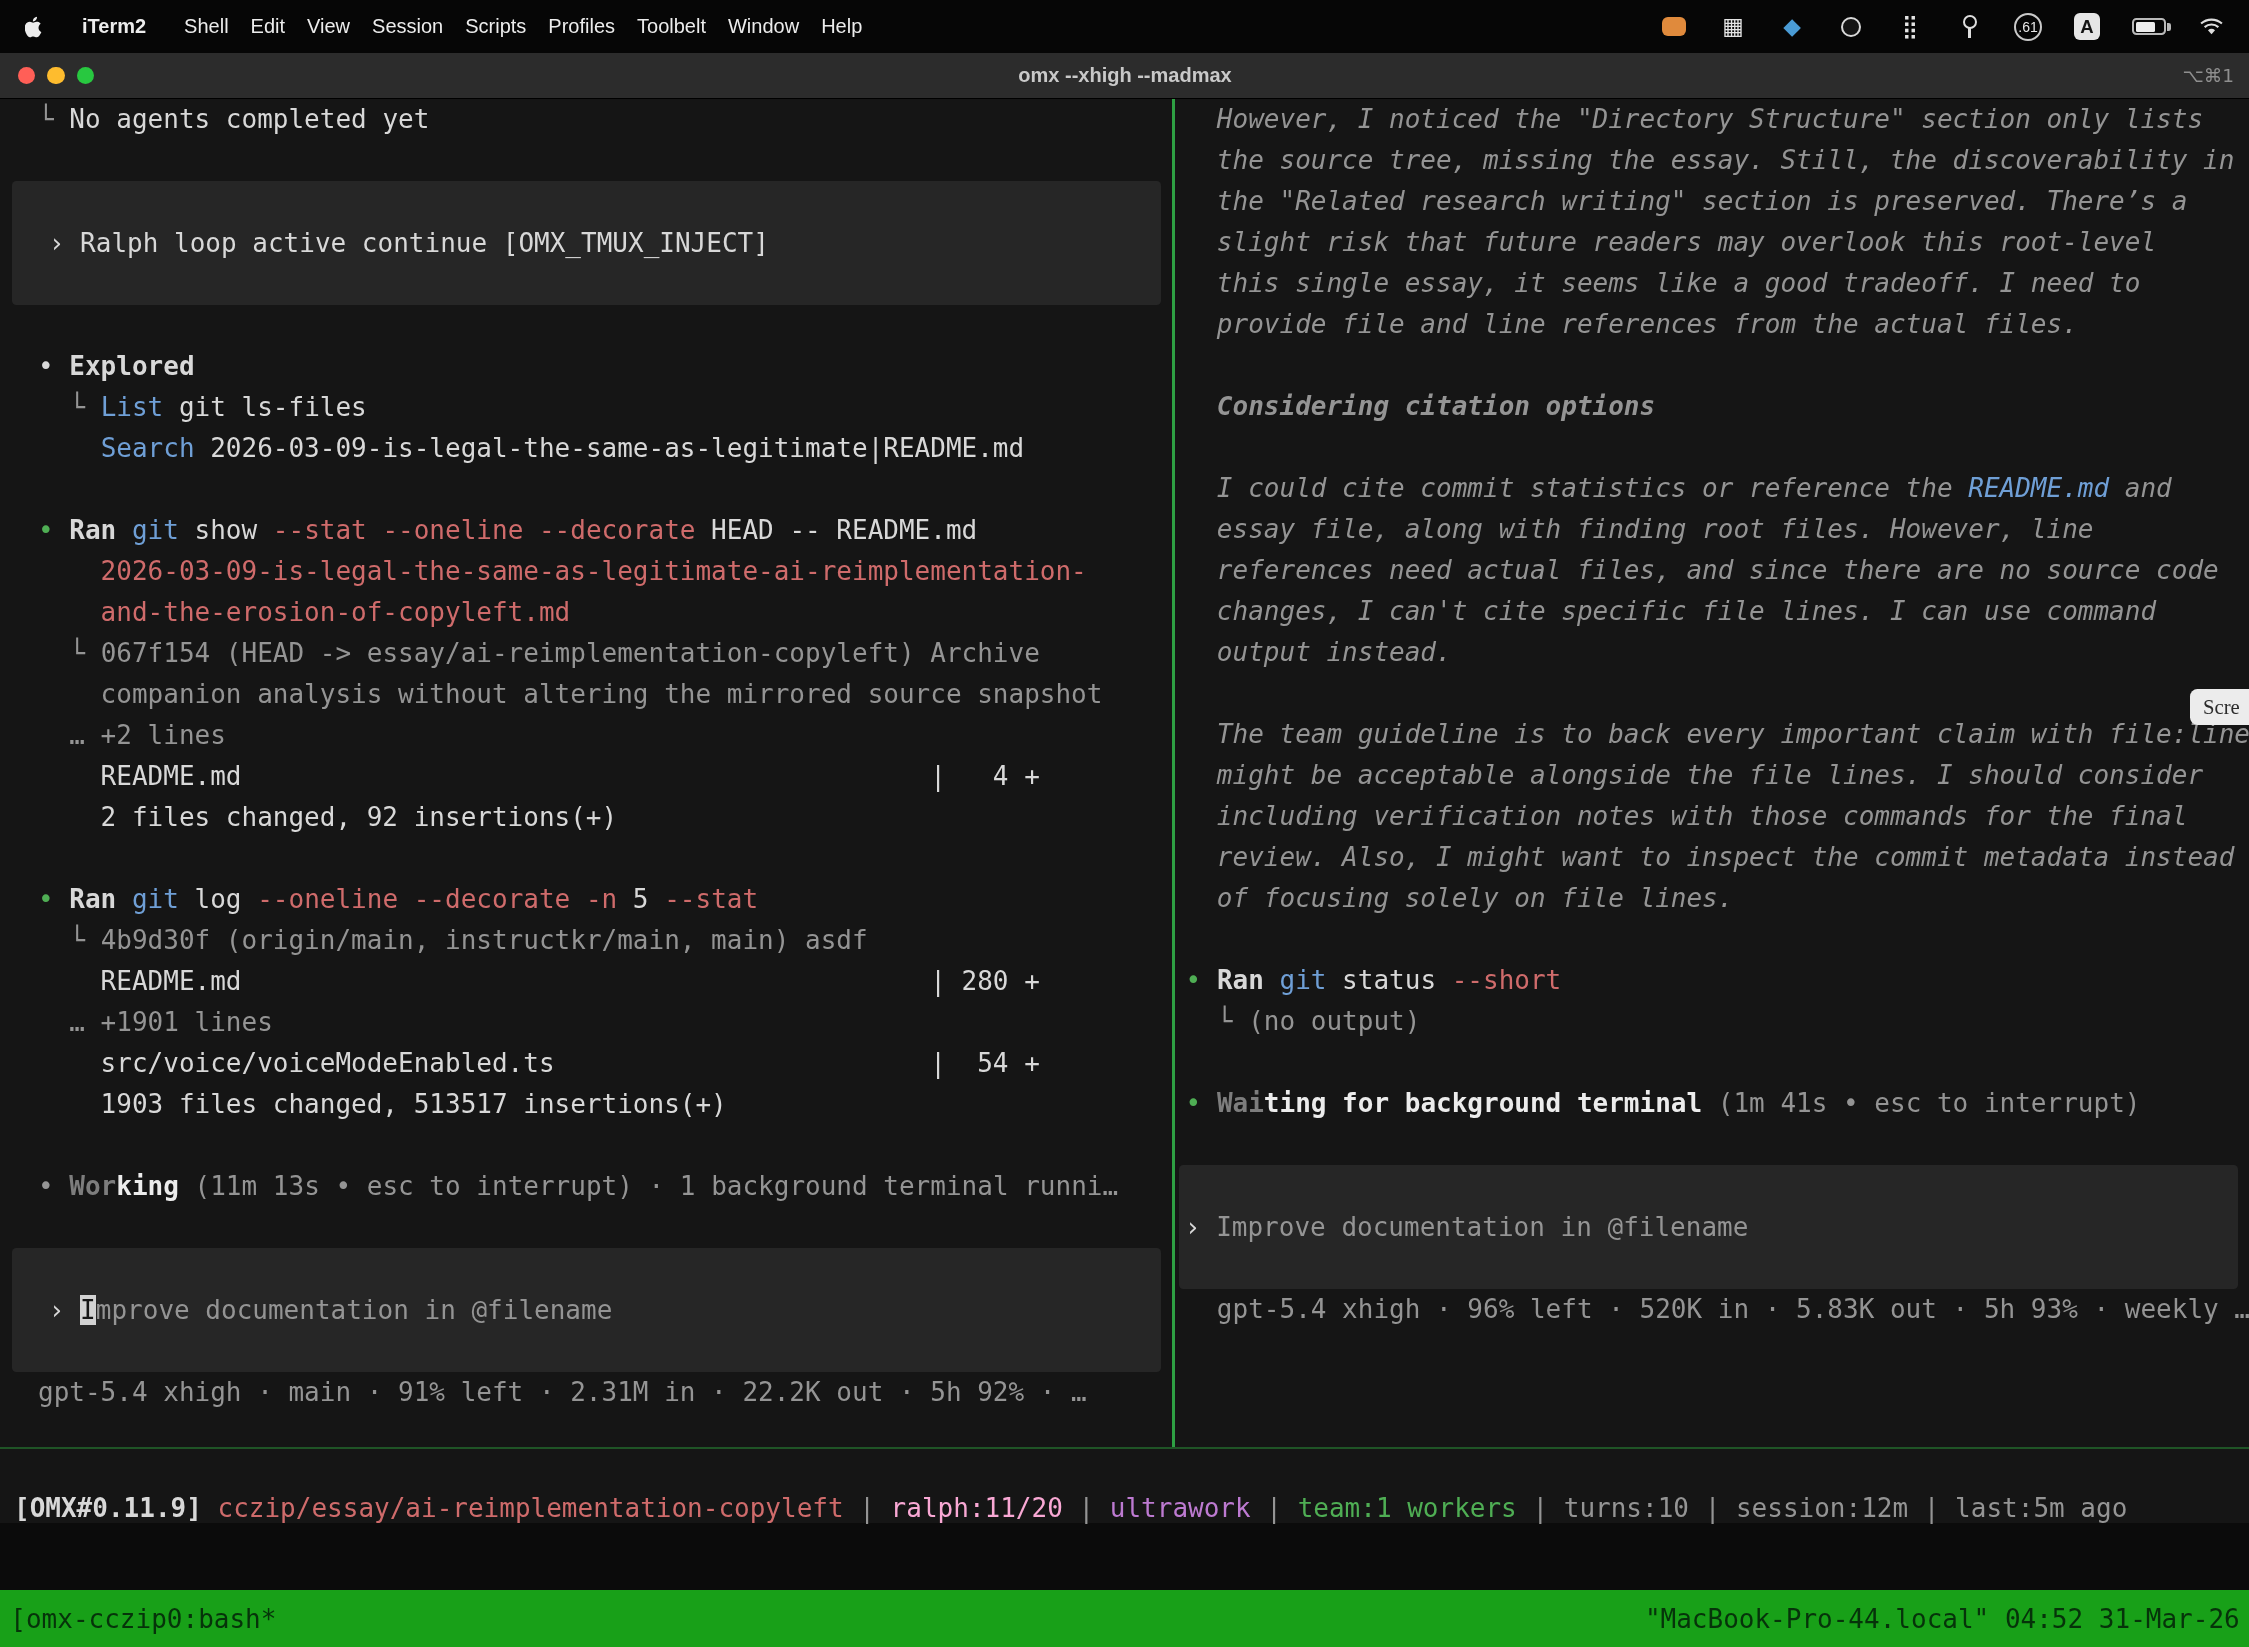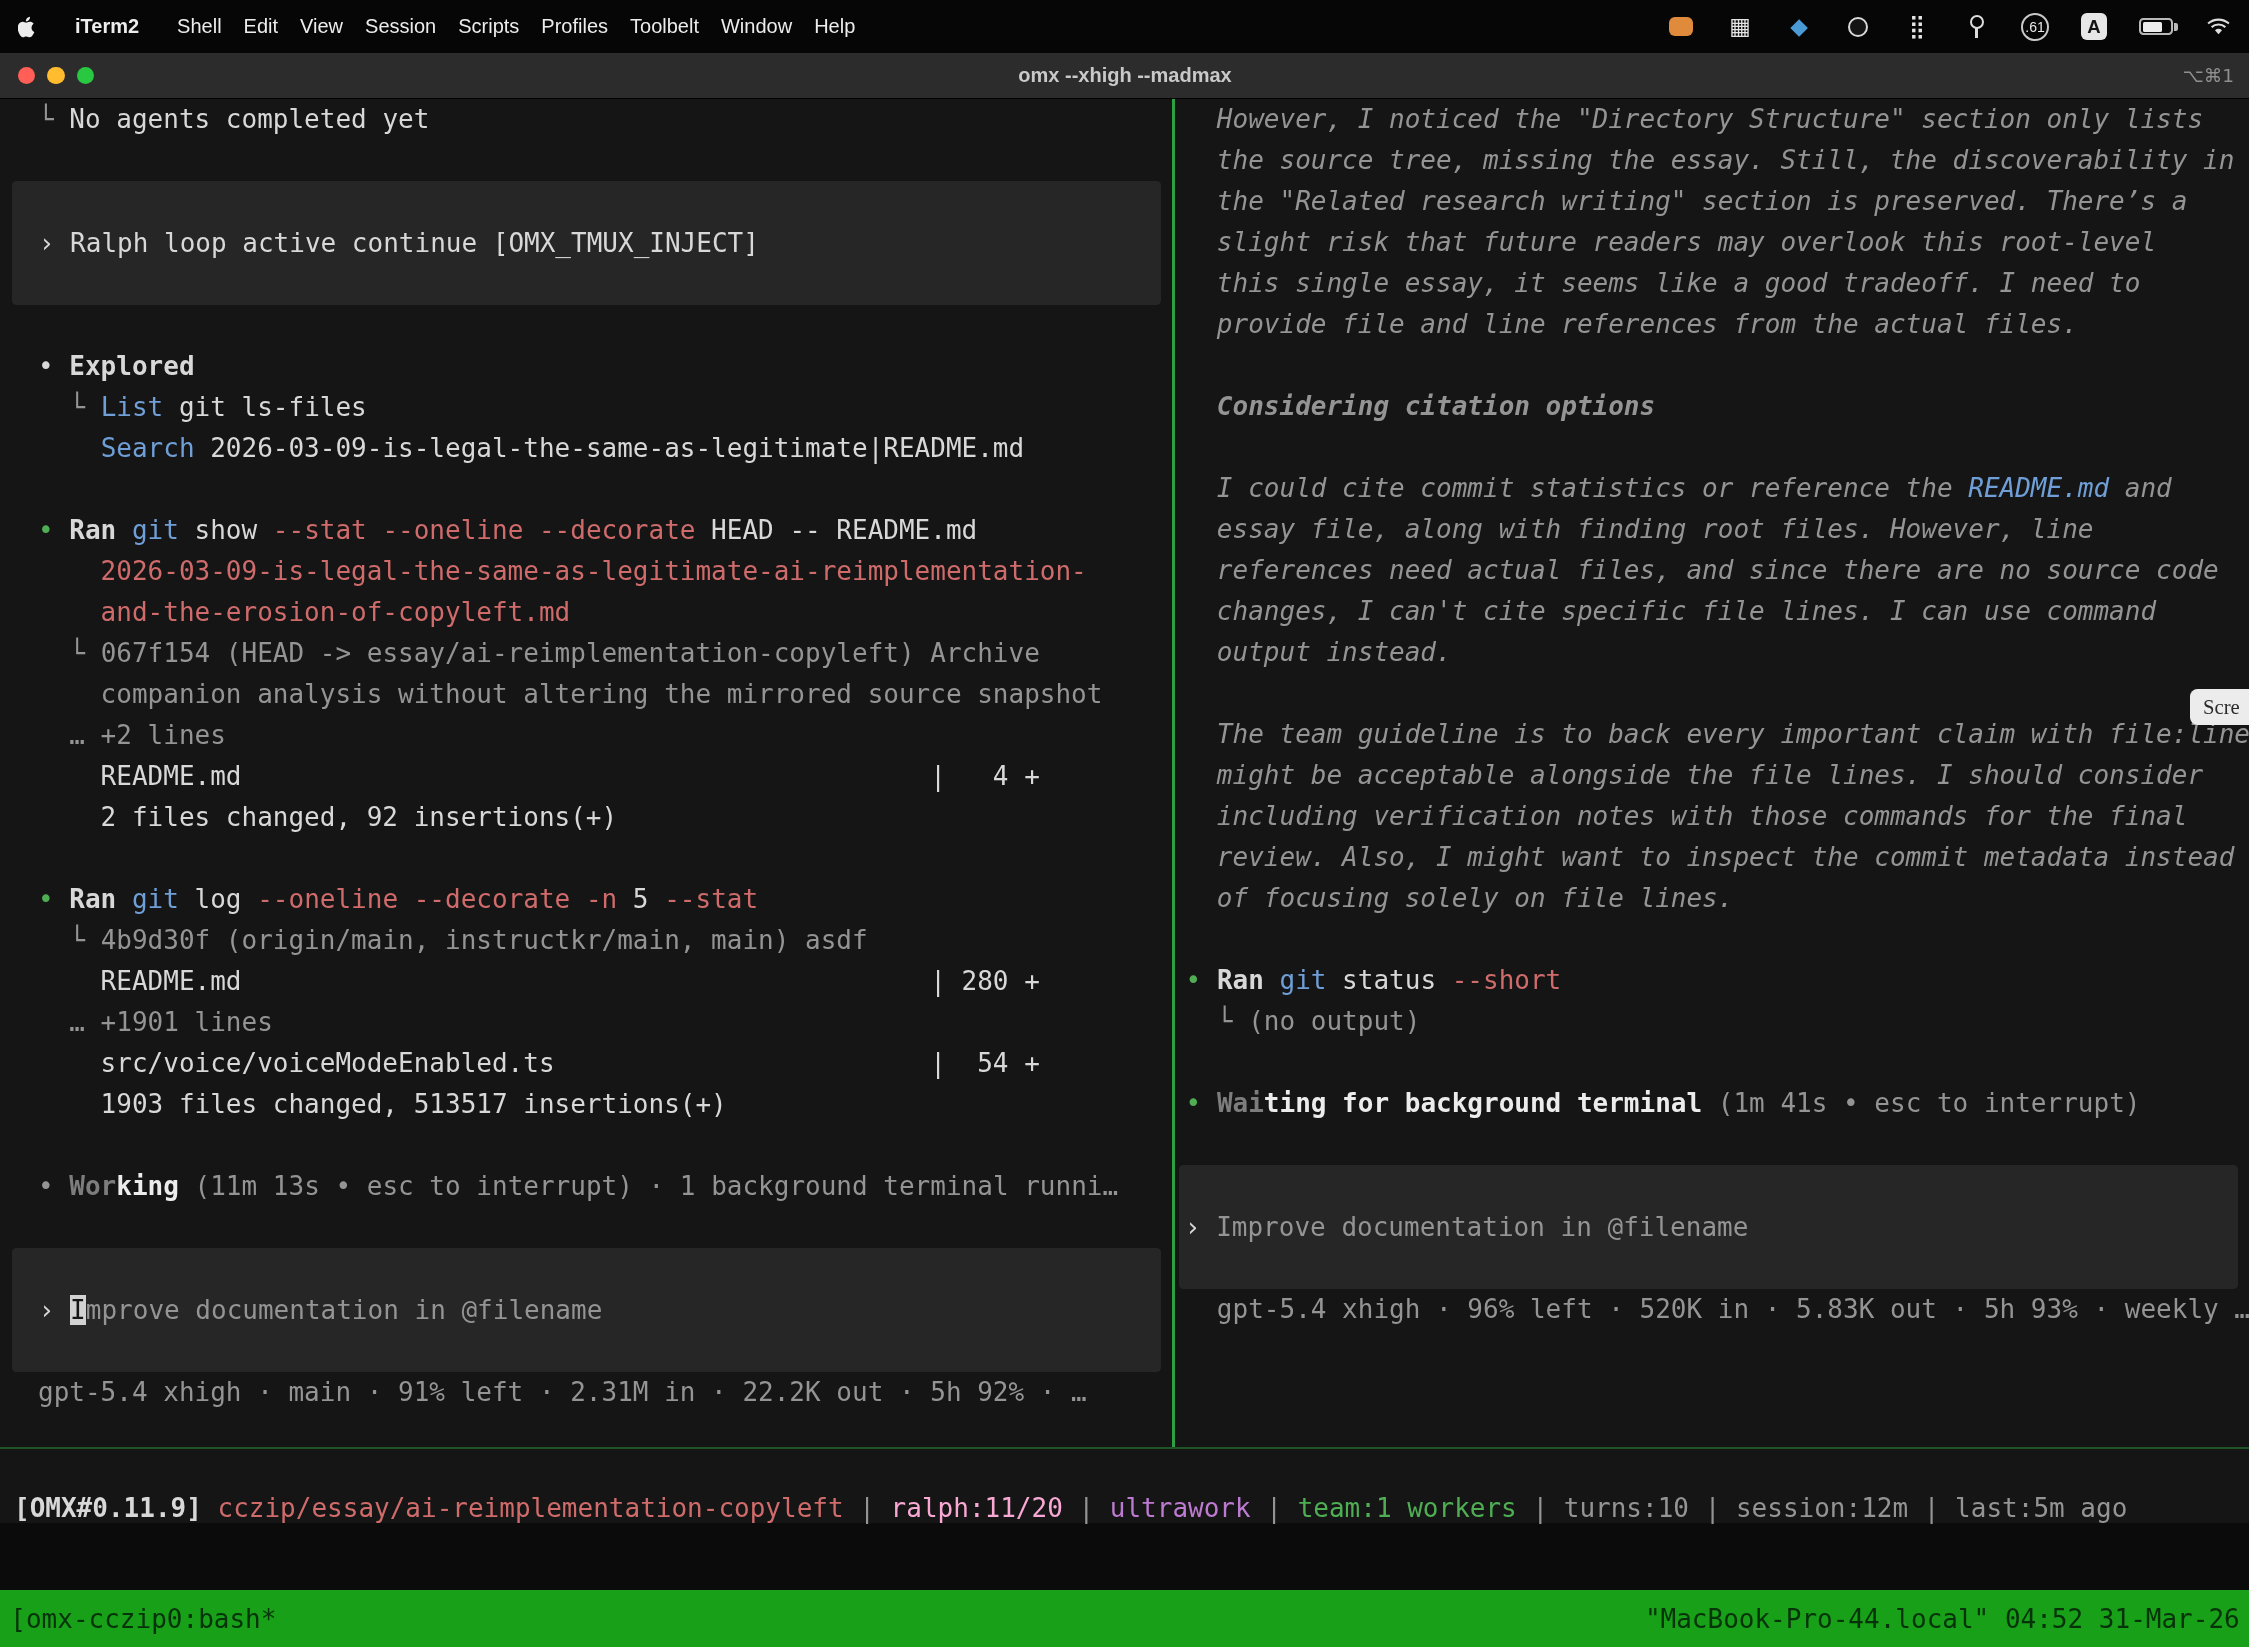--- a/index.html
+++ b/index.html
@@ -2,21 +2,21 @@
 <html style="font-size:11.8px"><head>
 <meta charset="utf-8">
 <style>
   *{box-sizing:border-box;margin:0;padding:0}
   html,body{background:#000}
   .screen{position:relative;width:2250px;height:1648px;background:#151515;overflow:hidden;
           font-family:"DejaVu Sans Mono",monospace}
 
   
   .menubar{height:53px;background:#060606;display:flex;align-items:center;
-           padding:0 18px;font-family:"Liberation Sans",sans-serif;
+           padding:0 25px;font-family:"Liberation Sans",sans-serif;
            font-size:20px;color:#ececec}
   .mb-left{display:flex;align-items:center;gap:38px}
   .apple-logo{display:inline-flex;align-items:center}
   .mb-item{white-space:nowrap}
   .mb-item.app{font-weight:bold}
   .mb-right{margin-left:auto;display:flex;align-items:center;gap:31px}
   .mb-ic{display:inline-flex;align-items:center;justify-content:center;min-width:28px;height:35px}
   .ic-rec{width:23.6px;height:18.5px;border-radius:5.9px;background:#e08a3c;display:inline-block}
   .ic-glyph{font-family:"DejaVu Sans",sans-serif;font-size:23px;color:#e4e4e4;line-height:1}
   .ic-circle{width:20px;height:20px;border-radius:50%;border:2.2px solid #d8d8d8;background:#141414;display:inline-block}
@@ -46,21 +46,21 @@
   
   .term{position:relative;height:1348px;display:flex;background:#151515}
   .pane{font-size:26px;line-height:41px;color:#d8d8d8}
   .pane.left{width:1186px}
   .divider{width:2.2px;background:#2ea043}
   .pane.right{flex:1}
   .tline{height:41px;padding-left:38px;white-space:pre;overflow:hidden}
   .pane.right .tline{padding-left:11px}
   .tbox{background:#262626;border-radius:4.4px;margin:41px 11.8px 0 11.8px;height:124px;
         display:flex;flex-direction:column;justify-content:center}
-  .tbox .tline{padding-left:27px}
+  .tbox .tline{padding-left:37px}
   .pane.right .tbox{margin-left:4.4px}
   .pane.right .tbox .tline{padding-left:5.9px}
 
   .fg{color:#d8d8d8}.dim{color:#949494}.green{color:#4fae54}.blue{color:#6f9fd6}
   .red{color:#cf6b6b}.yellow{color:#f9a8d4}.magenta{color:#bd7ad1}
   .b{font-weight:bold}.i{font-style:italic}
   .sh1{color:#7d7d7d}.sh2{color:#ececec}
   .cursor{background:#d2d2d2;color:#161616}
 
   .edge-tip{position:absolute;right:0;top:590px;background:#ececec;color:#2b2b2b;

